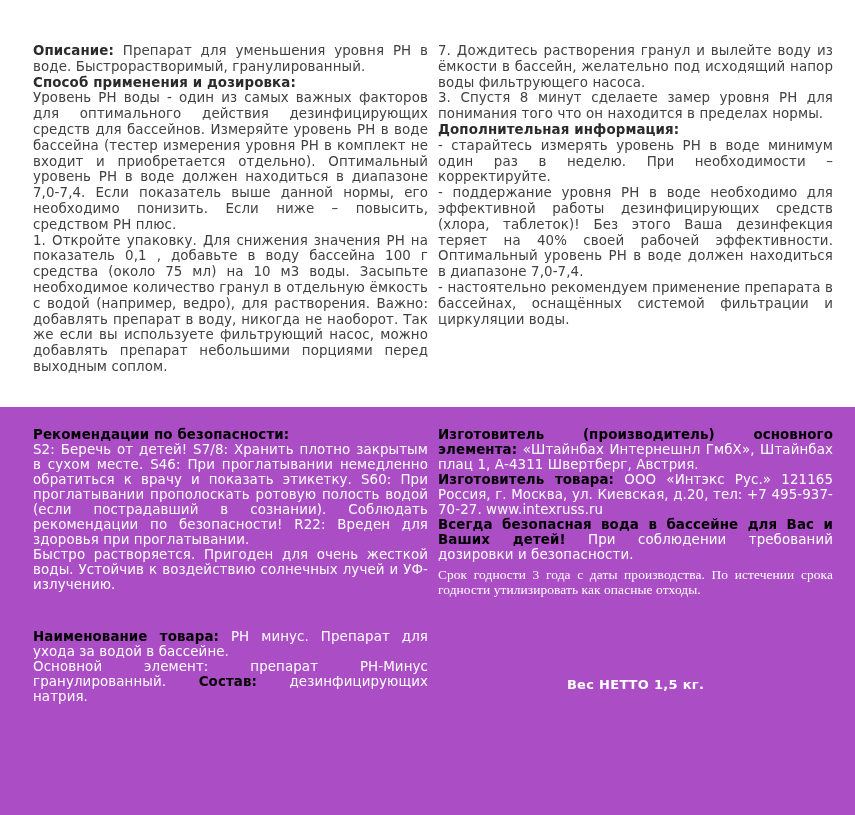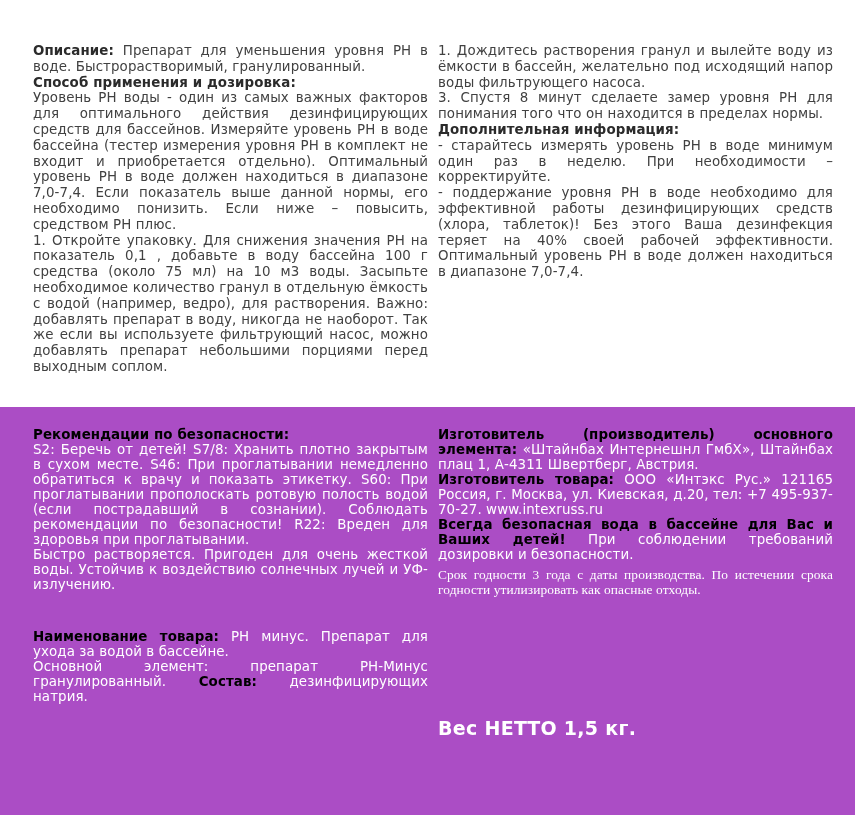--- a/index.html
+++ b/index.html
@@ -41,45 +41,46 @@
     line-height: 15.8px;
     text-align: justify;
     letter-spacing: 0.1px;
   }
   .bottom-section .para { line-height: 15px; }
   .para strong { color: #2b2b2b; font-weight: bold; }
   .bottom-section .para strong { color: #000000; }
   .para-gap-large { margin-top: 37px; }
   .para-gap-small { margin-top: 5px; font-family: Liberation Serif, serif; }
   .net-weight {
-    margin-top: 120px;
-    font-size: 19px;
+    margin-top: 80px;
+    font-size: 13px;
     font-weight: bold;
     letter-spacing: 0.3px;
-    text-align: left;
+    text-align: center;
   }
 </style>
 </head>
 <body>
 
 <div class="page">
 
   <div class="section top-section">
     <div class="col">
         <p class="para"><strong>Описание:</strong><span> Препарат для уменьшения уровня PH в воде. Быстрорастворимый, гранулированный.</span></p>
         <p class="para"><strong>Способ применения и дозировка:</strong></p>
         <p class="para"><span>Уровень PH воды - один из самых важных факторов для оптимального действия дезинфицирующих средств для бассейнов. Измеряйте уровень PH в воде бассейна (тестер измерения уровня PH в комплект не входит и приобретается отдельно). Оптимальный уровень PH в воде должен находиться в диапазоне 7,0-7,4. Если показатель выше данной нормы, его необходимо понизить. Если ниже – повысить, средством PH плюс.</span></p>
         <p class="para"><span>1. Откройте упаковку. Для снижения значения PH на показатель 0,1 , добавьте в воду бассейна 100 г средства (около 75 мл) на 10 м3 воды. Засыпьте необходимое количество гранул в отдельную ёмкость с водой (например, ведро), для растворения. Важно: добавлять препарат в воду, никогда не наоборот. Так же если вы используете фильтрующий насос, можно добавлять препарат небольшими порциями перед выходным соплом.</span></p>
       </div>
     <div class="col">
-        <p class="para"><span>1. Дождитесь растворения гранул и вылейте воду из ёмкости в бассейн, желательно под исходящий напор воды фильтрующего насоса.</span></p>
+        <p class="para"><span>7. Дождитесь растворения гранул и вылейте воду из ёмкости в бассейн, желательно под исходящий напор воды фильтрующего насоса.</span></p>
         <p class="para"><span>3. Спустя 8 минут сделаете замер уровня PH для понимания того что он находится в пределах нормы.</span></p>
         <p class="para"><strong>Дополнительная информация:</strong></p>
         <p class="para"><span>- старайтесь измерять уровень PH в воде минимум один раз в неделю. При необходимости – корректируйте.</span></p>
         <p class="para"><span>- поддержание уровня PH в воде необходимо для эффективной работы дезинфицирующих средств (хлора, таблеток)! Без этого Ваша дезинфекция теряет на 40% своей рабочей эффективности. Оптимальный уровень PH в воде должен находиться в диапазоне 7,0-7,4.</span></p>
+        <p class="para"><span>- настоятельно рекомендуем применение препарата в бассейнах, оснащённых системой фильтрации и циркуляции воды.</span></p>
       </div>
   </div>
 
   <div class="section bottom-section">
     <div class="col">
         <p class="para"><strong>Рекомендации по безопасности:</strong></p>
         <p class="para"><span>S2: Беречь от детей! S7/8: Хранить плотно закрытым в сухом месте. S46: При проглатывании немедленно обратиться к врачу и показать этикетку. S60: При проглатывании прополоскать ротовую полость водой (если пострадавший в сознании). Соблюдать рекомендации по безопасности! R22: Вреден для здоровья при проглатывании.</span></p>
         <p class="para"><span>Быстро растворяется. Пригоден для очень жесткой воды. Устойчив к воздействию солнечных лучей и УФ-излучению.</span></p>
         <p class="para para-gap-large"><strong>Наименование товара:</strong><span> PH минус. Препарат для ухода за водой в бассейне.</span></p>
         <p class="para"><span>Основной элемент: препарат PH-Минус гранулированный. </span><strong>Состав:</strong><span> дезинфицирующих натрия.</span></p>

